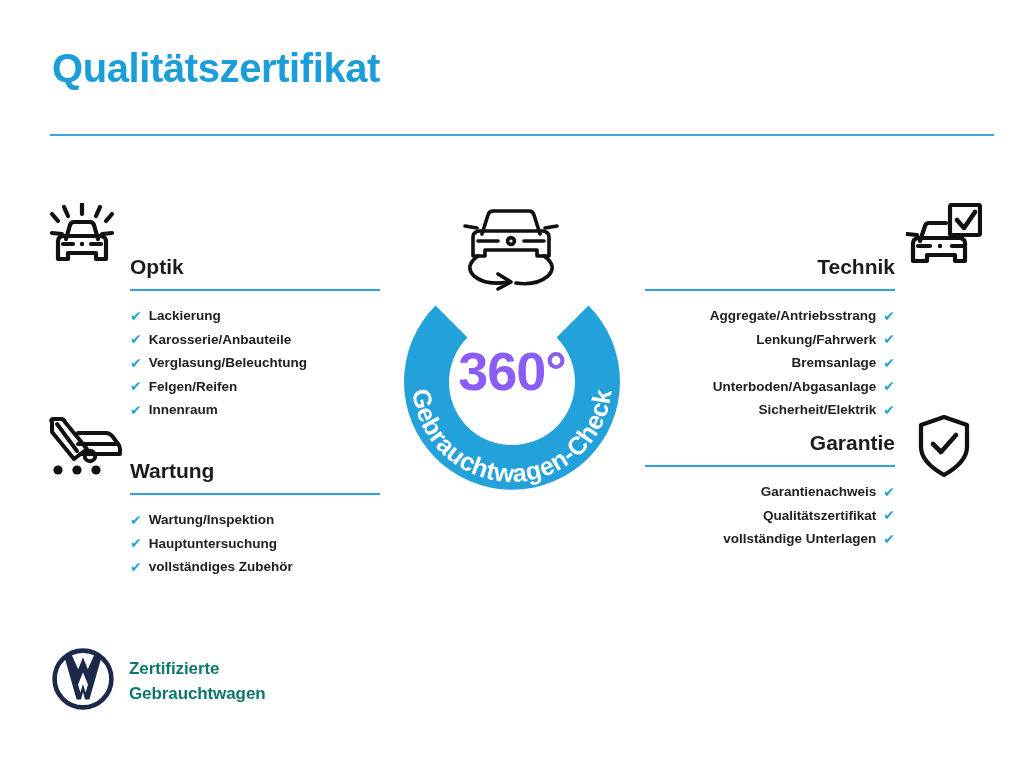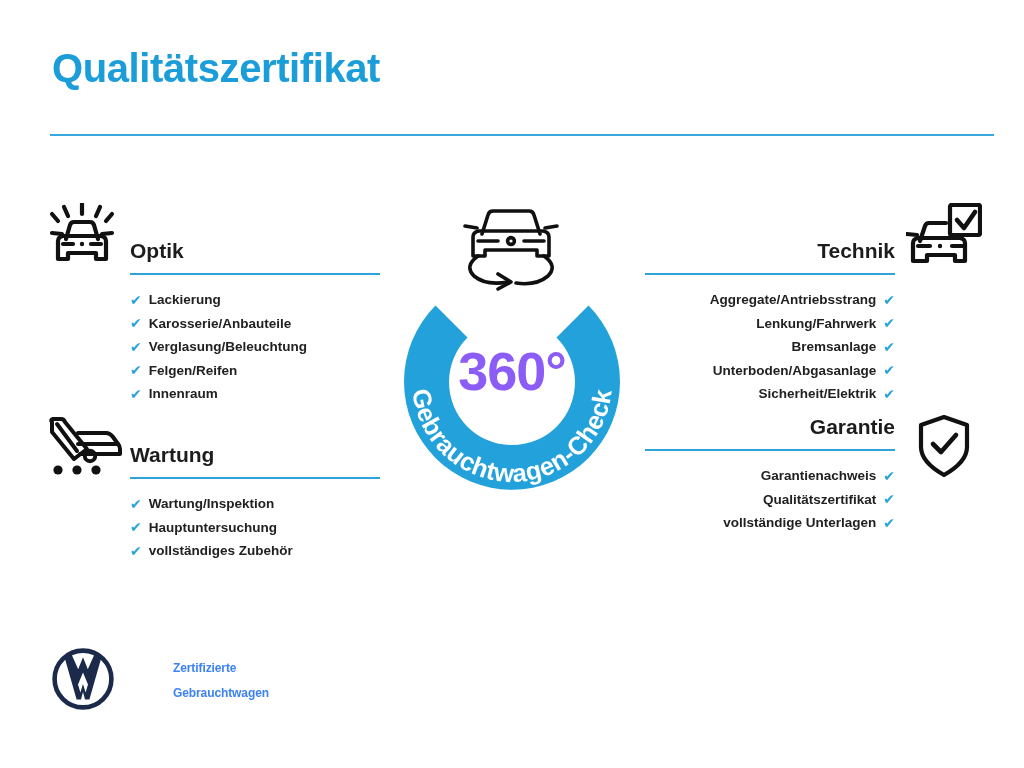--- a/index.html
+++ b/index.html
@@ -52,20 +52,21 @@
   .block-header {
     position: relative;
     height: 44px;
   }
   .block-title {
     font-size: 21px;
     font-weight: 700;
     color: #1c1c1c;
     line-height: 30px;
     white-space: nowrap;
+    margin-top: 16px;
   }
   .block-underline {
     position: absolute;
     left: 0;
     right: 0;
     bottom: 5px;
     height: 2px;
     background: #2ea2db;
   }
   .items {
@@ -149,26 +150,25 @@
   .footer {
     position: absolute;
     left: 52px;
     top: 648px;
     display: flex;
     align-items: center;
     gap: 15px;
   }
   .vw-mark { flex: none; }
   .footer-text {
-    font-size: 12px;
-    font-weight: 700;
-    color: #3b82f6;
+    font-size: 17px;
+    font-weight: 700;
+    color: #0f766e;
     line-height: 25px;
     letter-spacing: -0.1px;
-    margin-left: 44px;
   }
   .footer-text div { white-space: nowrap; }
 </style>
 </head>
 <body>
 
 <div class="page">
 
   <div class="page-title">Qualitätszertifikat</div>
   <div class="title-rule"></div>

